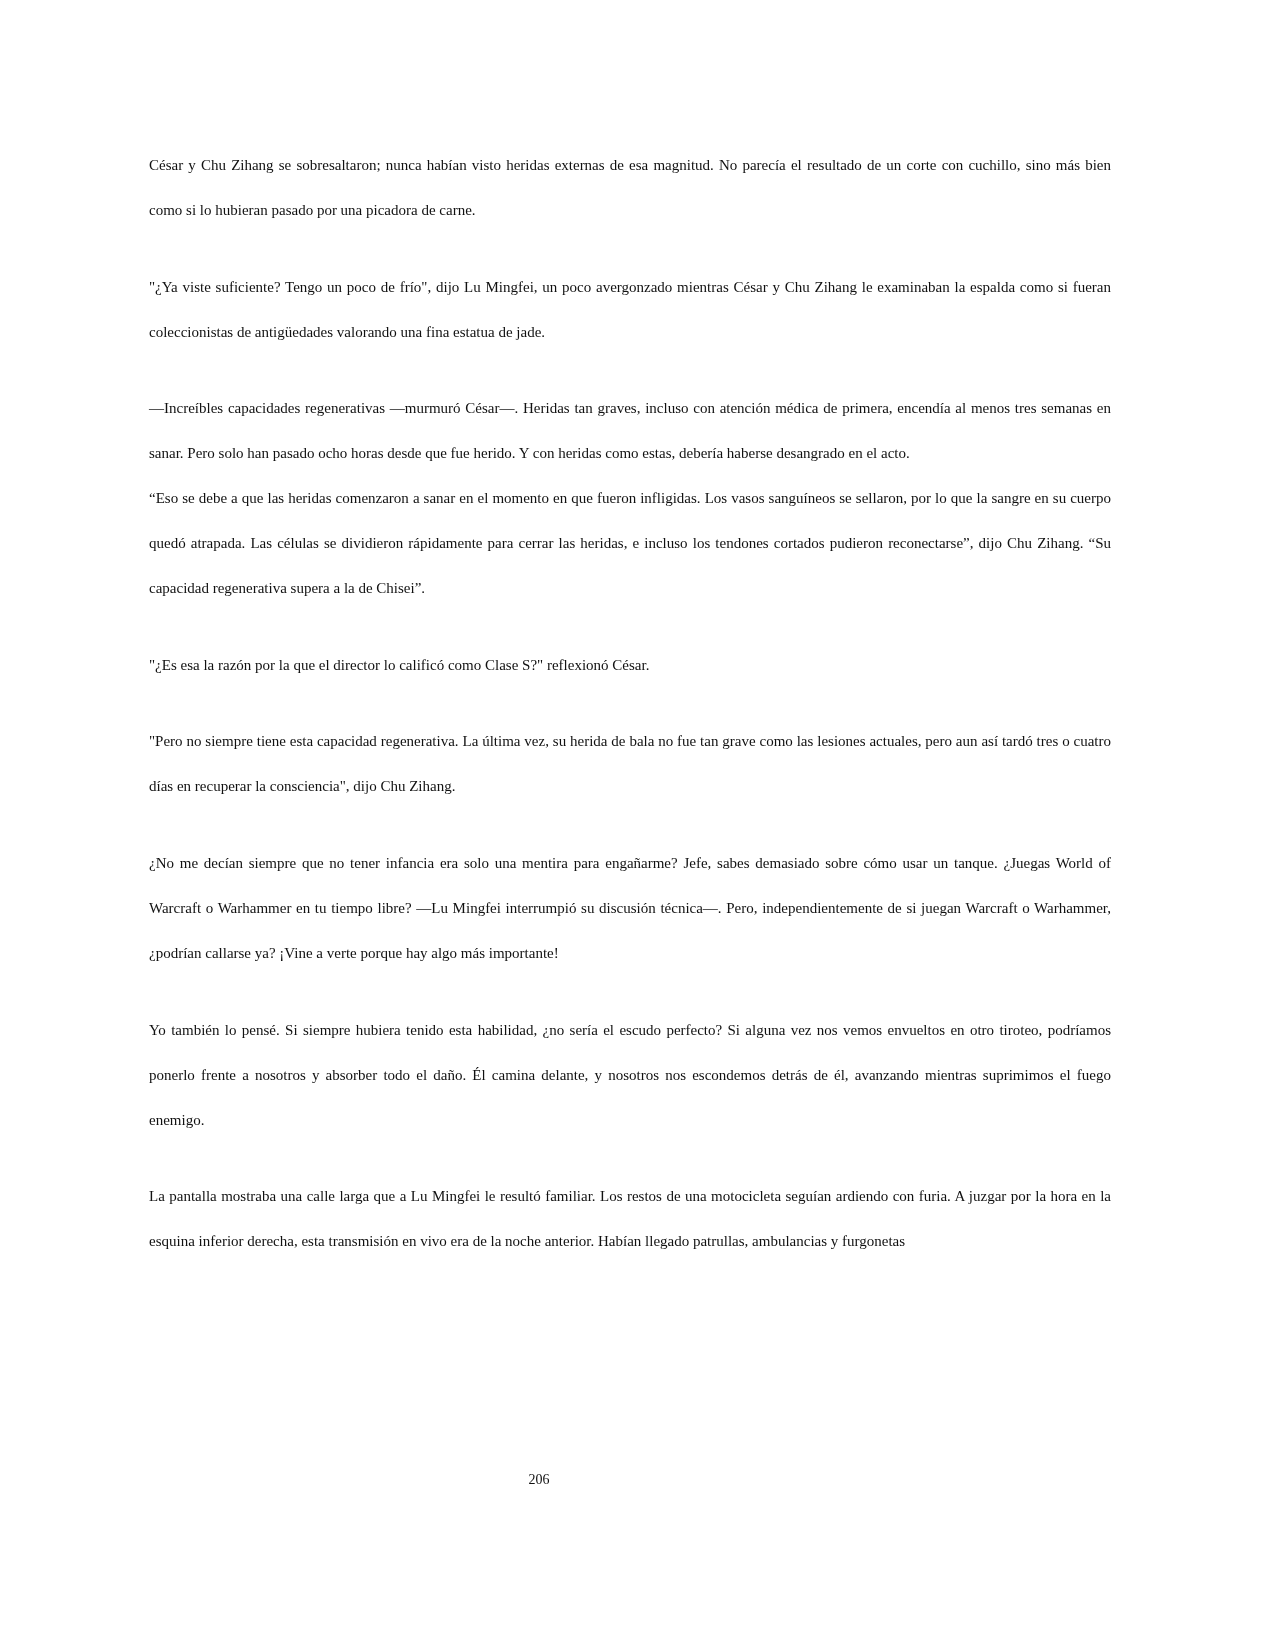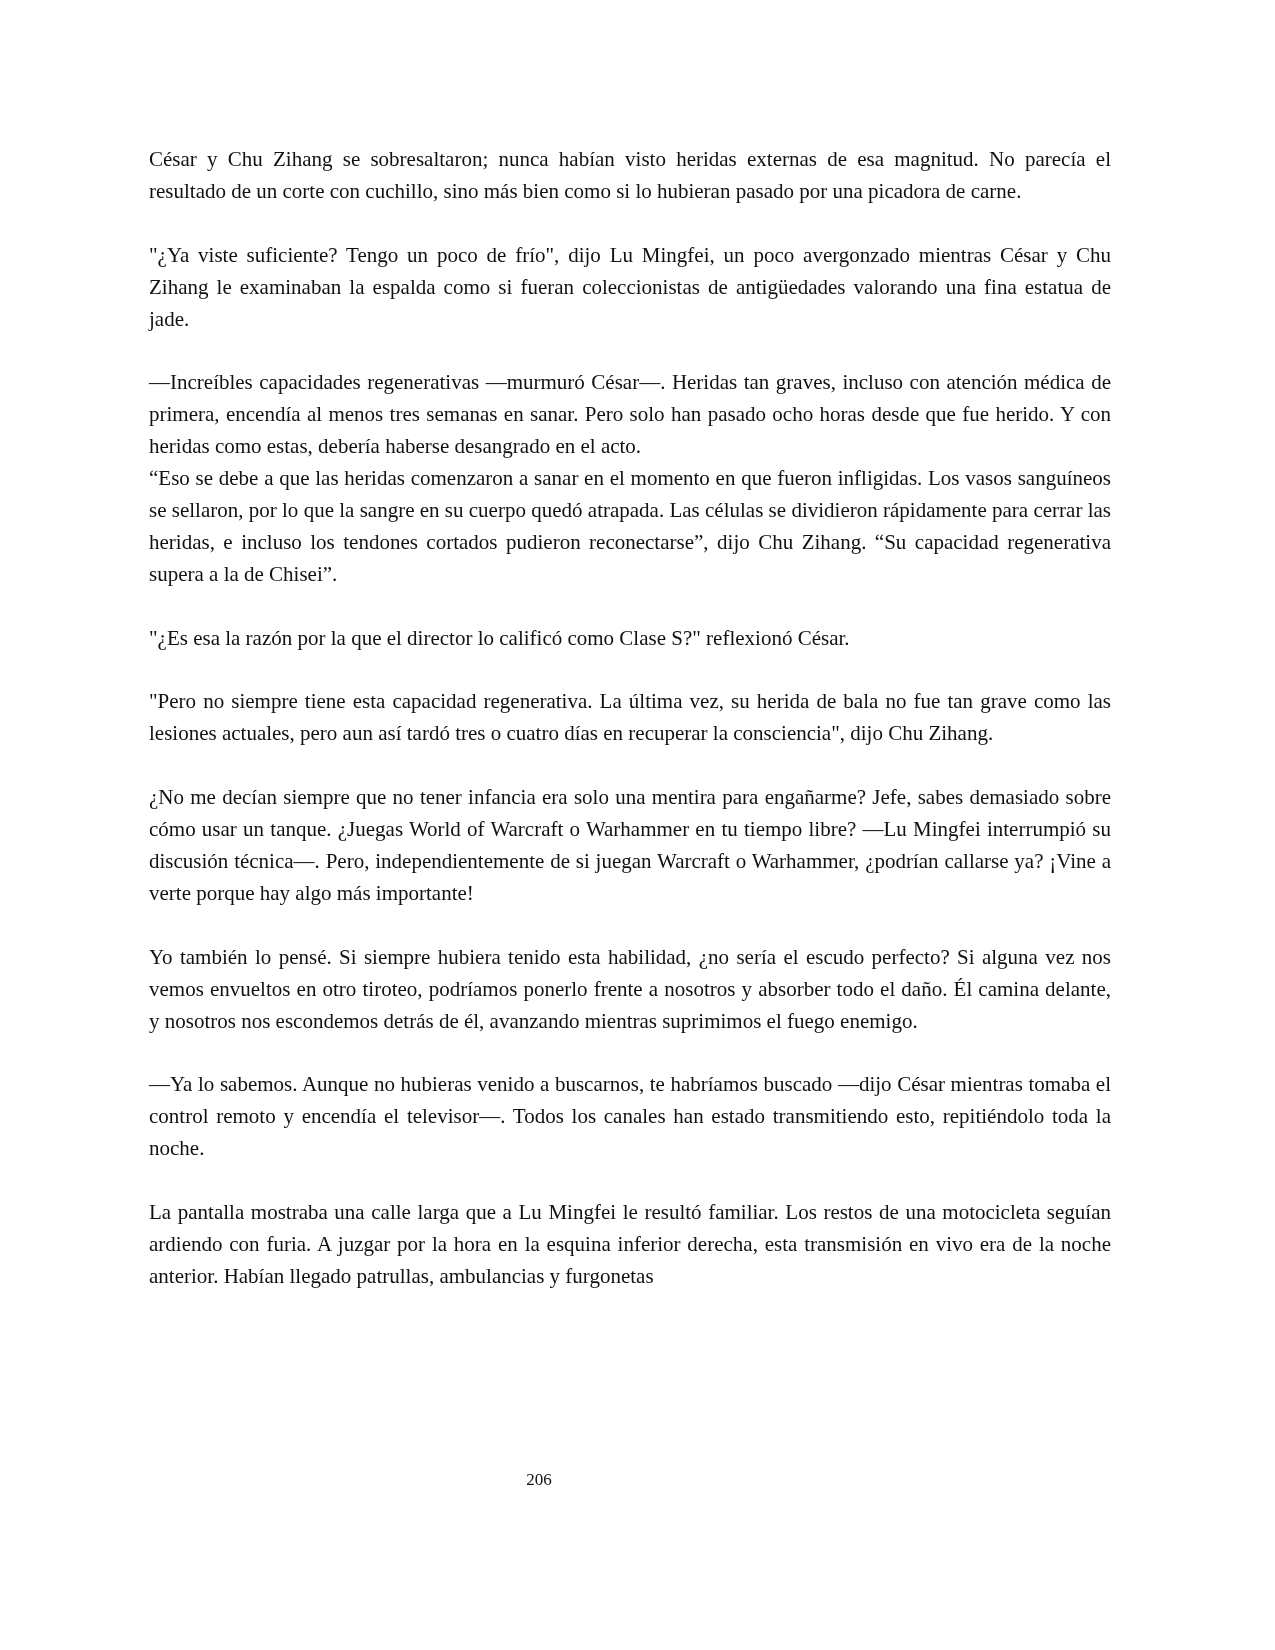--- a/index.html
+++ b/index.html
@@ -21,51 +21,50 @@
       top: 0;
       width: 1275px;
       height: 1650px;
       background: #ffffff;
     }
     .text-body {
       position: absolute;
       left: 149px;
       top: 143px;
       width: 962px;
-      font-size: 21px;
-      line-height: 32px;
+      font-size: 15px;
+      line-height: 45px;
       text-align: justify;
     }
     .para {
       margin: 0 0 31.6px 0;
       text-align: justify;
     }
     .para.tight {
       margin-bottom: 0;
     }
     .page-number {
       position: absolute;
       left: 0;
       width: 1078px;
       top: 1468px;
       text-align: center;
-      font-size: 17px;
+      font-size: 14px;
       line-height: 24px;
     }
   </style>
 </head>
 <body>
 
 <div class="page">
   <div class="text-body">
     <p class="para">César y Chu Zihang se sobresaltaron; nunca habían visto heridas externas de esa magnitud. No parecía el resultado de un corte con cuchillo, sino más bien como si lo hubieran pasado por una picadora de carne.</p>
     <p class="para">"¿Ya viste suficiente? Tengo un poco de frío", dijo Lu Mingfei, un poco avergonzado mientras César y Chu Zihang le examinaban la espalda como si fueran coleccionistas de antigüedades valorando una fina estatua de jade.</p>
     <p class="para tight">—Increíbles capacidades regenerativas —murmuró César—. Heridas tan graves, incluso con atención médica de primera, encendía al menos tres semanas en sanar. Pero solo han pasado ocho horas desde que fue herido. Y con heridas como estas, debería haberse desangrado en el acto.</p>
     <p class="para">“Eso se debe a que las heridas comenzaron a sanar en el momento en que fueron infligidas. Los vasos sanguíneos se sellaron, por lo que la sangre en su cuerpo quedó atrapada. Las células se dividieron rápidamente para cerrar las heridas, e incluso los tendones cortados pudieron reconectarse”, dijo Chu Zihang. “Su capacidad regenerativa supera a la de Chisei”.</p>
     <p class="para">"¿Es esa la razón por la que el director lo calificó como Clase S?" reflexionó César.</p>
     <p class="para">"Pero no siempre tiene esta capacidad regenerativa. La última vez, su herida de bala no fue tan grave como las lesiones actuales, pero aun así tardó tres o cuatro días en recuperar la consciencia", dijo Chu Zihang.</p>
     <p class="para">¿No me decían siempre que no tener infancia era solo una mentira para engañarme? Jefe, sabes demasiado sobre cómo usar un tanque. ¿Juegas World of Warcraft o Warhammer en tu tiempo libre? —Lu Mingfei interrumpió su discusión técnica—. Pero, independientemente de si juegan Warcraft o Warhammer, ¿podrían callarse ya? ¡Vine a verte porque hay algo más importante!</p>
     <p class="para">Yo también lo pensé. Si siempre hubiera tenido esta habilidad, ¿no sería el escudo perfecto? Si alguna vez nos vemos envueltos en otro tiroteo, podríamos ponerlo frente a nosotros y absorber todo el daño. Él camina delante, y nosotros nos escondemos detrás de él, avanzando mientras suprimimos el fuego enemigo.</p>
-    <p class="para">—Ya lo sabemos. Aunque no hubieras venido a buscarnos, te habríamos buscado —dijo César mientras tomaba el control remoto y encendía el televisor—. Todos los canales han estado transmitiendo esto, repitiéndolo toda la noche.</p>
     <p class="para tight">La pantalla mostraba una calle larga que a Lu Mingfei le resultó familiar. Los restos de una motocicleta seguían ardiendo con furia. A juzgar por la hora en la esquina inferior derecha, esta transmisión en vivo era de la noche anterior. Habían llegado patrullas, ambulancias y furgonetas</p>
   </div>
   <div class="page-number">206</div>
 </div>
 
 </body></html>

